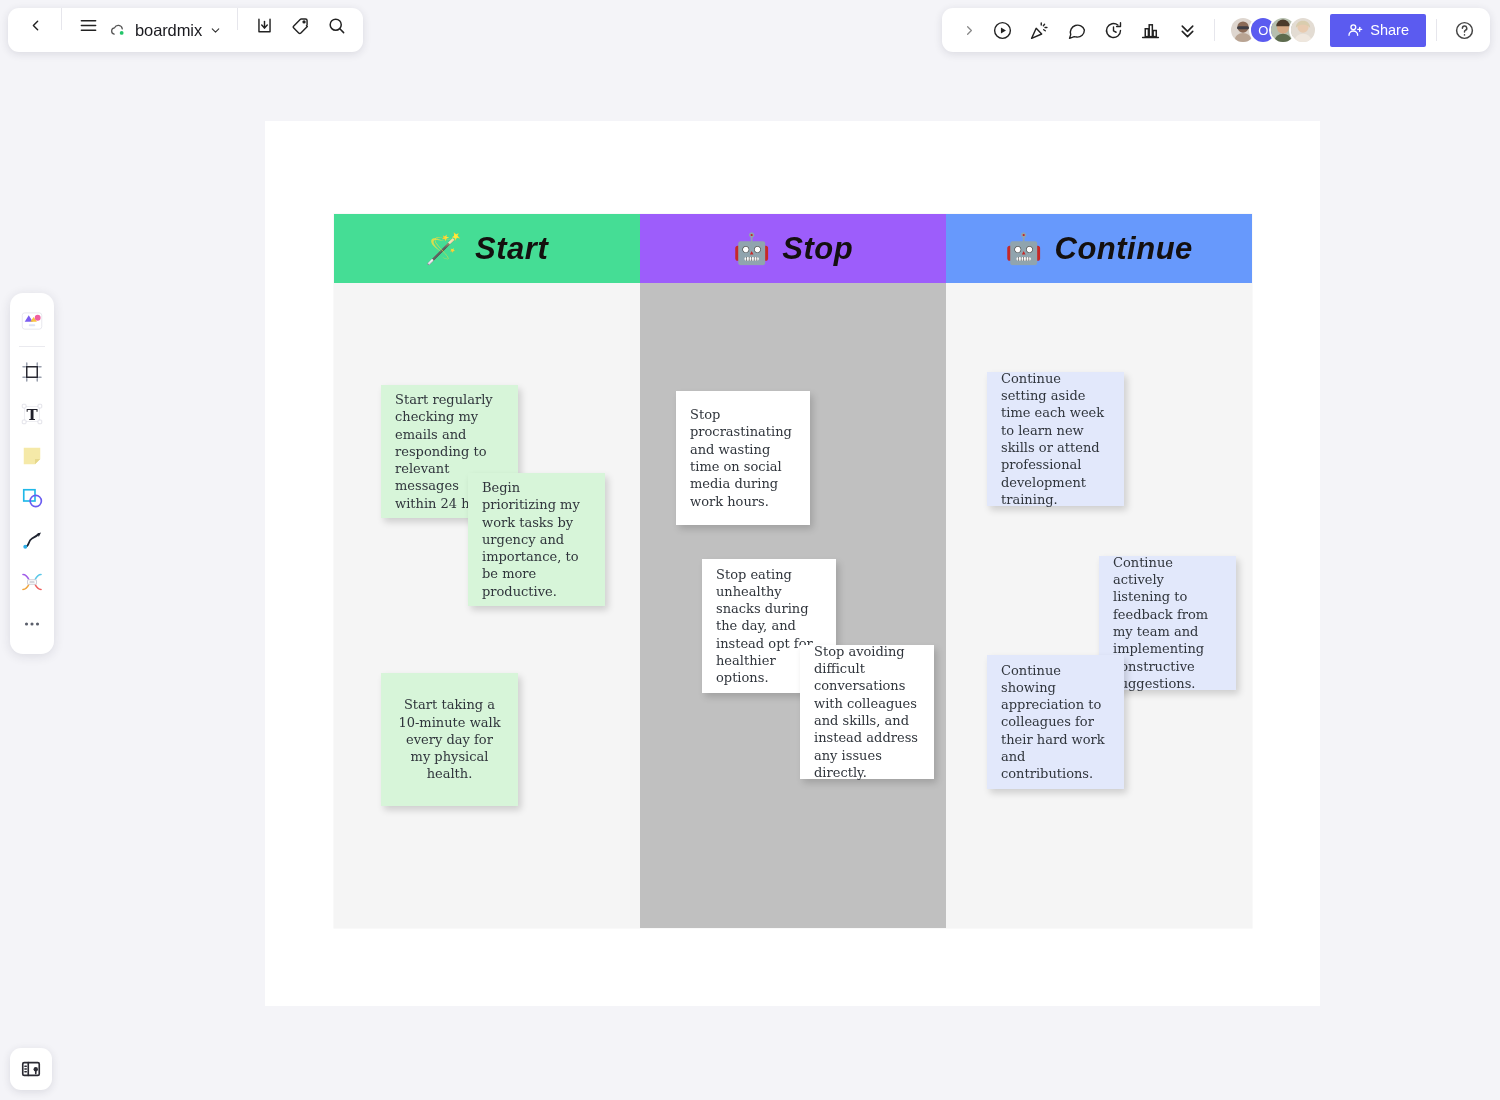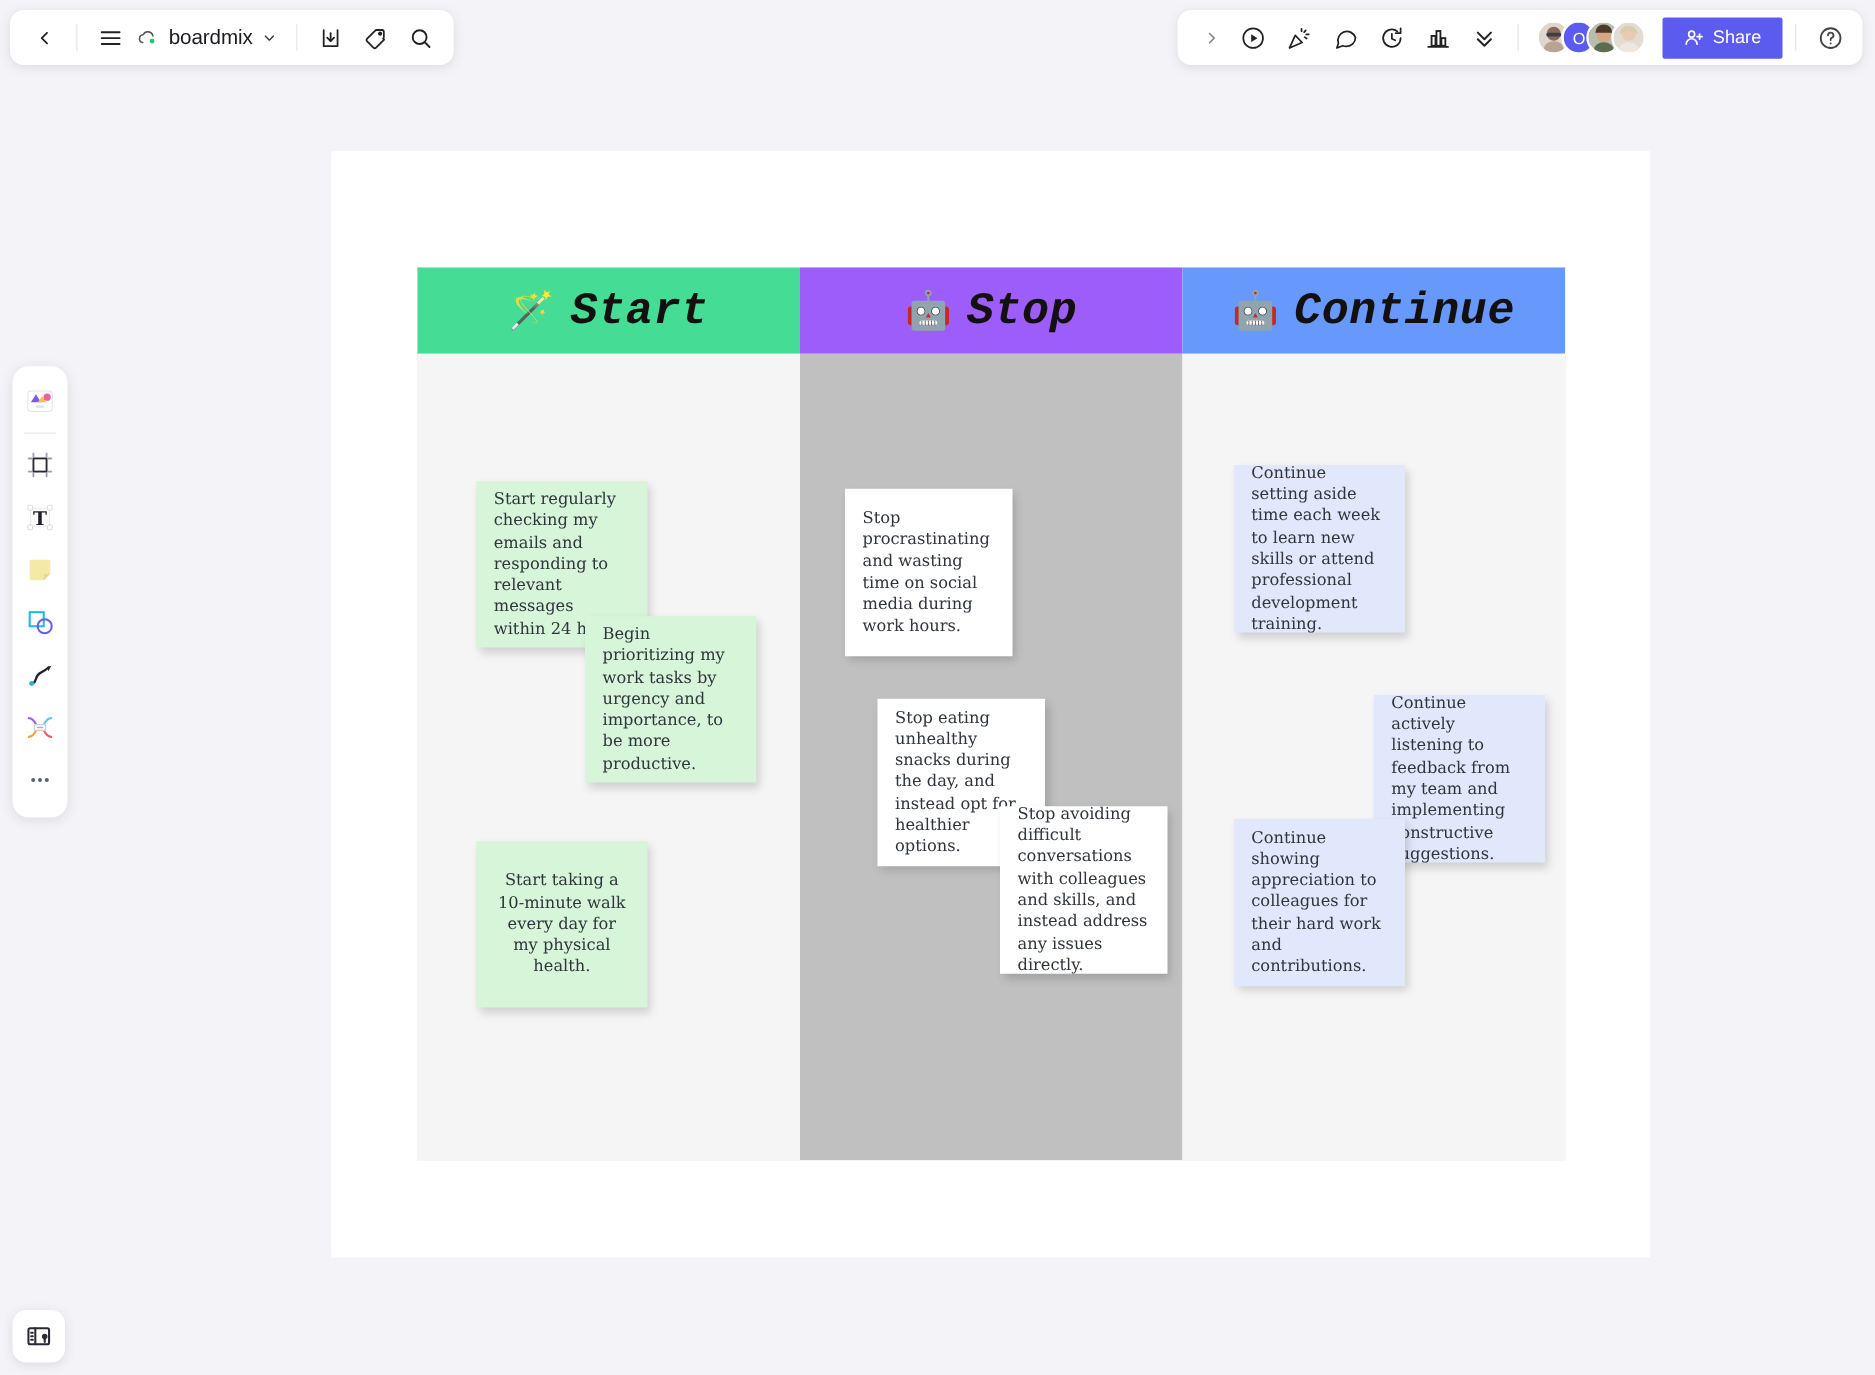--- a/index.html
+++ b/index.html
@@ -40,24 +40,24 @@
     gap: 12px;
     flex: none;
   }
   .col-header .hdr-emoji {
     font-size: 30px;
     line-height: 1;
     display: inline-block;
     font-family: "DejaVu Sans", sans-serif;
   }
   .col-header .hdr-label {
-    font-family: Liberation Mono, monospace;
+    font-family: Liberation Sans, sans-serif;
     font-style: italic;
     font-weight: 700;
-    font-size: 36px;
+    font-size: 31px;
     color: #14100f;
     letter-spacing: 0.5px;
   }
   .col-body {
     flex: 1;
     position: relative;
   }
 
   
   .sticky {
@@ -78,21 +78,20 @@
 
   
   #toolbar-left {
     position: absolute;
     left: 8px; top: 8px;
     height: 44px;
     background: #fff;
     border-radius: 11px;
     box-shadow: 0 2px 9px rgba(30,30,60,0.12);
     display: flex;
-    align-items: center;
     padding: 0 10px;
     gap: 2px;
   }
   .tb-btn {
     width: 34px; height: 34px;
     display: flex; align-items: center; justify-content: center;
     border-radius: 7px;
     cursor: pointer;
   }
   .tb-sep {
@@ -438,21 +437,21 @@
       <line x1="5.4" y1="12" x2="6.8" y2="12"></line>
       <line x1="5.4" y1="15" x2="6.8" y2="15"></line>
     <circle cx="17.2" cy="12.2" r="2.4" fill="#2a2a33" stroke="none"></circle>
       <line x1="17.2" y1="14.6" x2="17.2" y2="17"></line>
   </svg>
 </div>
 
 <div class="sticky" style="left: 381px; top: 385px; width: 137px; height: 133px; background: rgb(215, 245, 217);">
     <div class="note-text">Start regularly checking my emails and responding to relevant messages within 24 hours.</div>
   </div>
-<div class="sticky" style="left: 468px; top: 493px; width: 137px; height: 133px; background: rgb(215, 245, 217);">
+<div class="sticky" style="left: 468px; top: 473px; width: 137px; height: 133px; background: rgb(215, 245, 217);">
     <div class="note-text">Begin prioritizing my work tasks by urgency and importance, to be more productive.</div>
   </div>
 <div class="sticky" style="left: 381px; top: 673px; width: 137px; height: 133px; background: rgb(215, 245, 217); text-align: center;">
     <div class="note-text">Start taking a 10-minute walk every day for my physical health.</div>
   </div>
 <div class="sticky" style="left: 676px; top: 391px; width: 134px; height: 134px; background: rgb(255, 255, 255);">
     <div class="note-text">Stop procrastinating and wasting time on social media during work hours.</div>
   </div>
 <div class="sticky" style="left: 702px; top: 559px; width: 134px; height: 134px; background: rgb(255, 255, 255);">
     <div class="note-text">Stop eating unhealthy snacks during the day, and instead opt for healthier options.</div>

